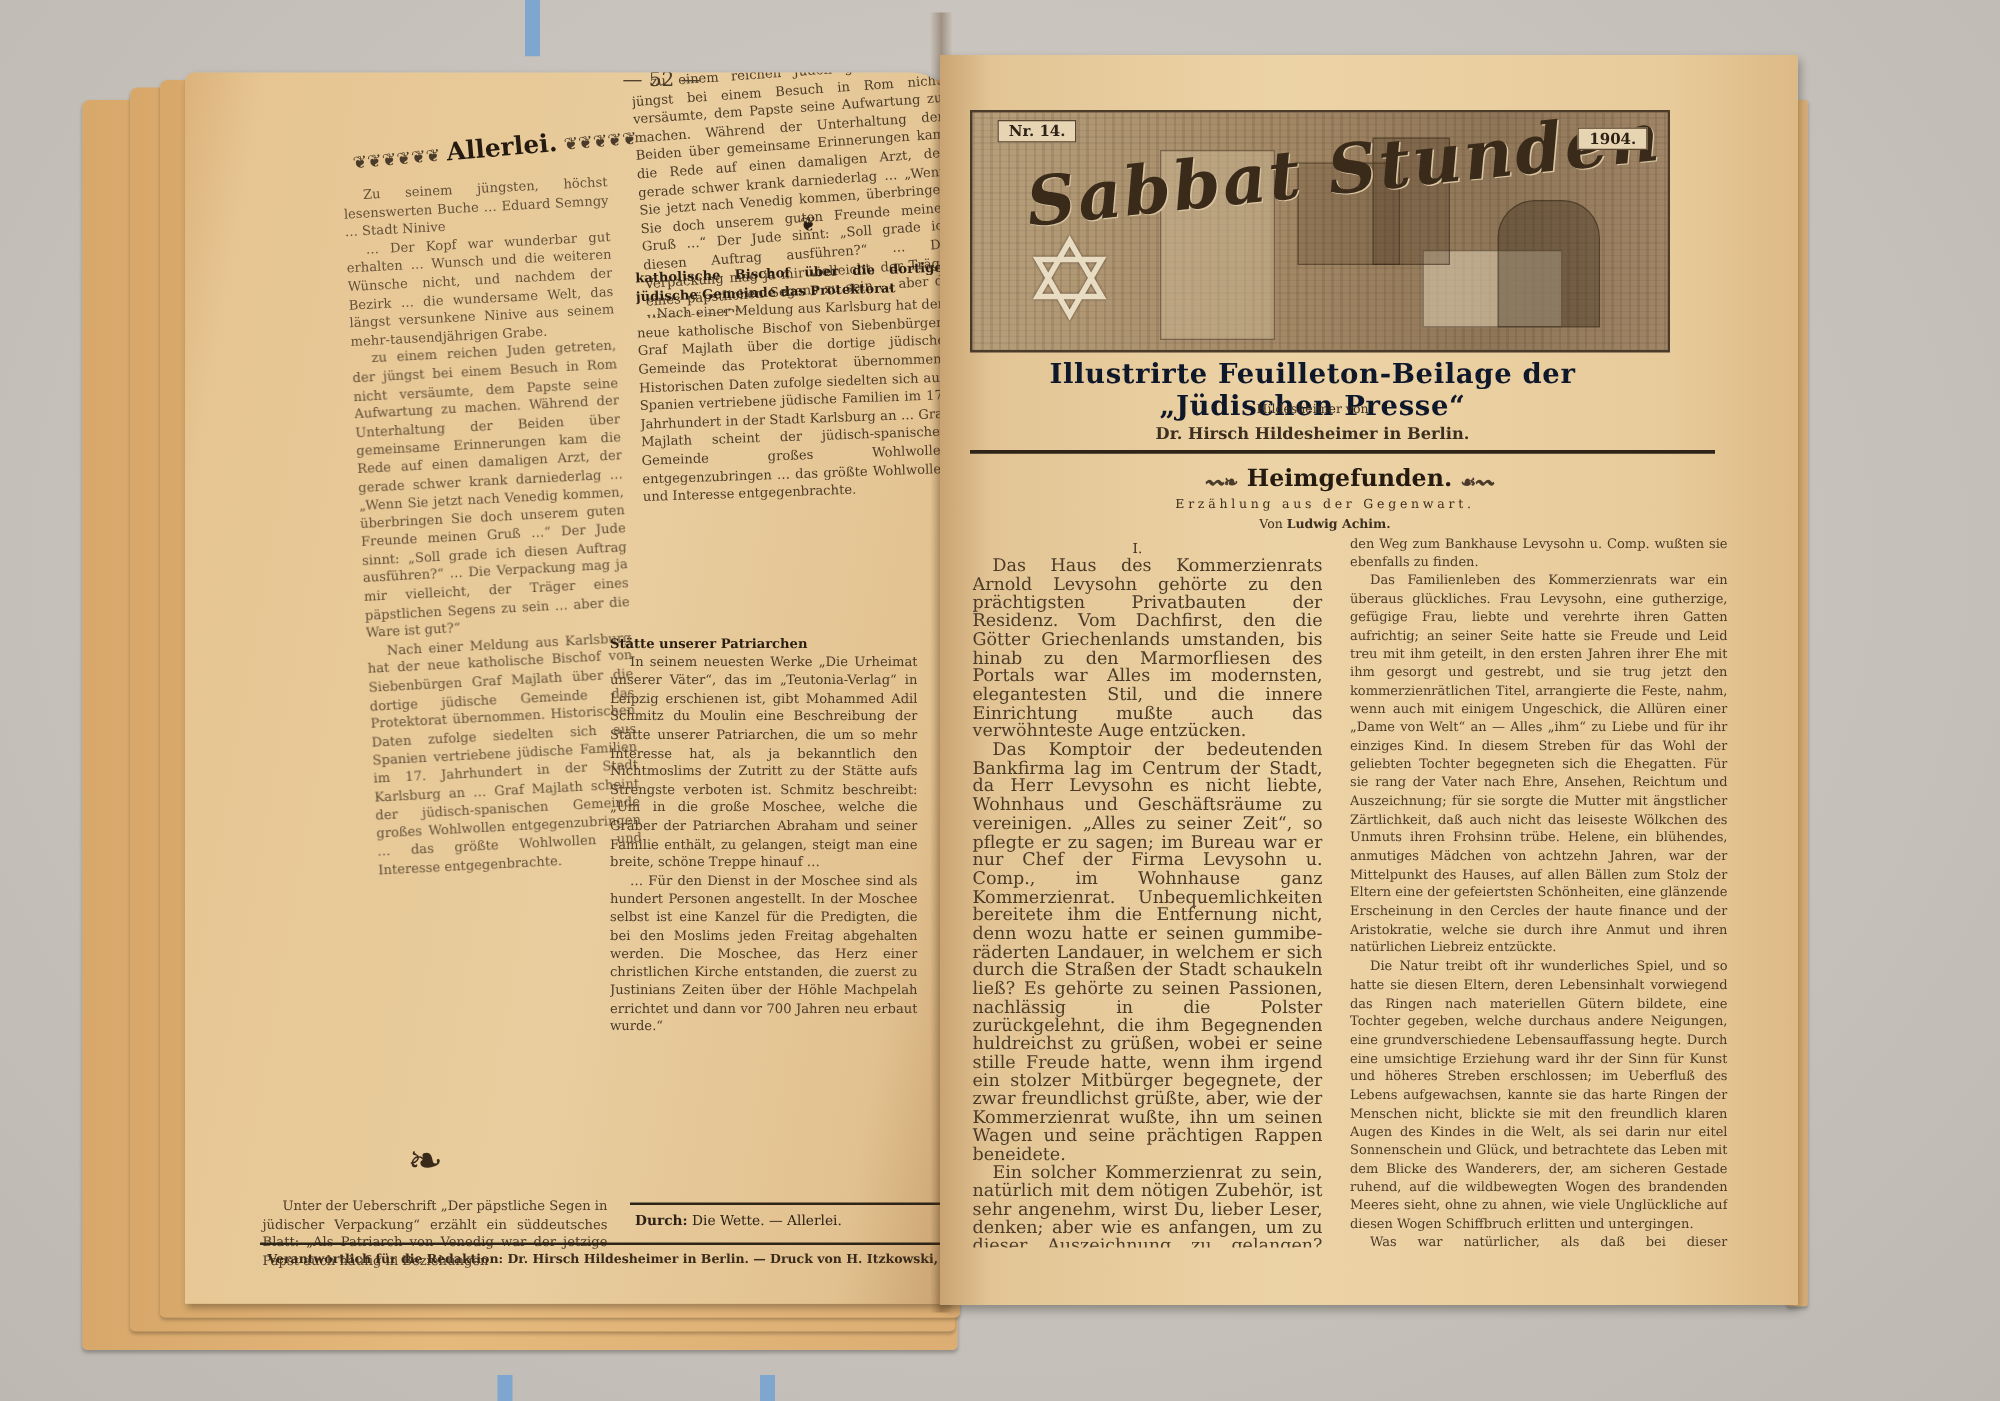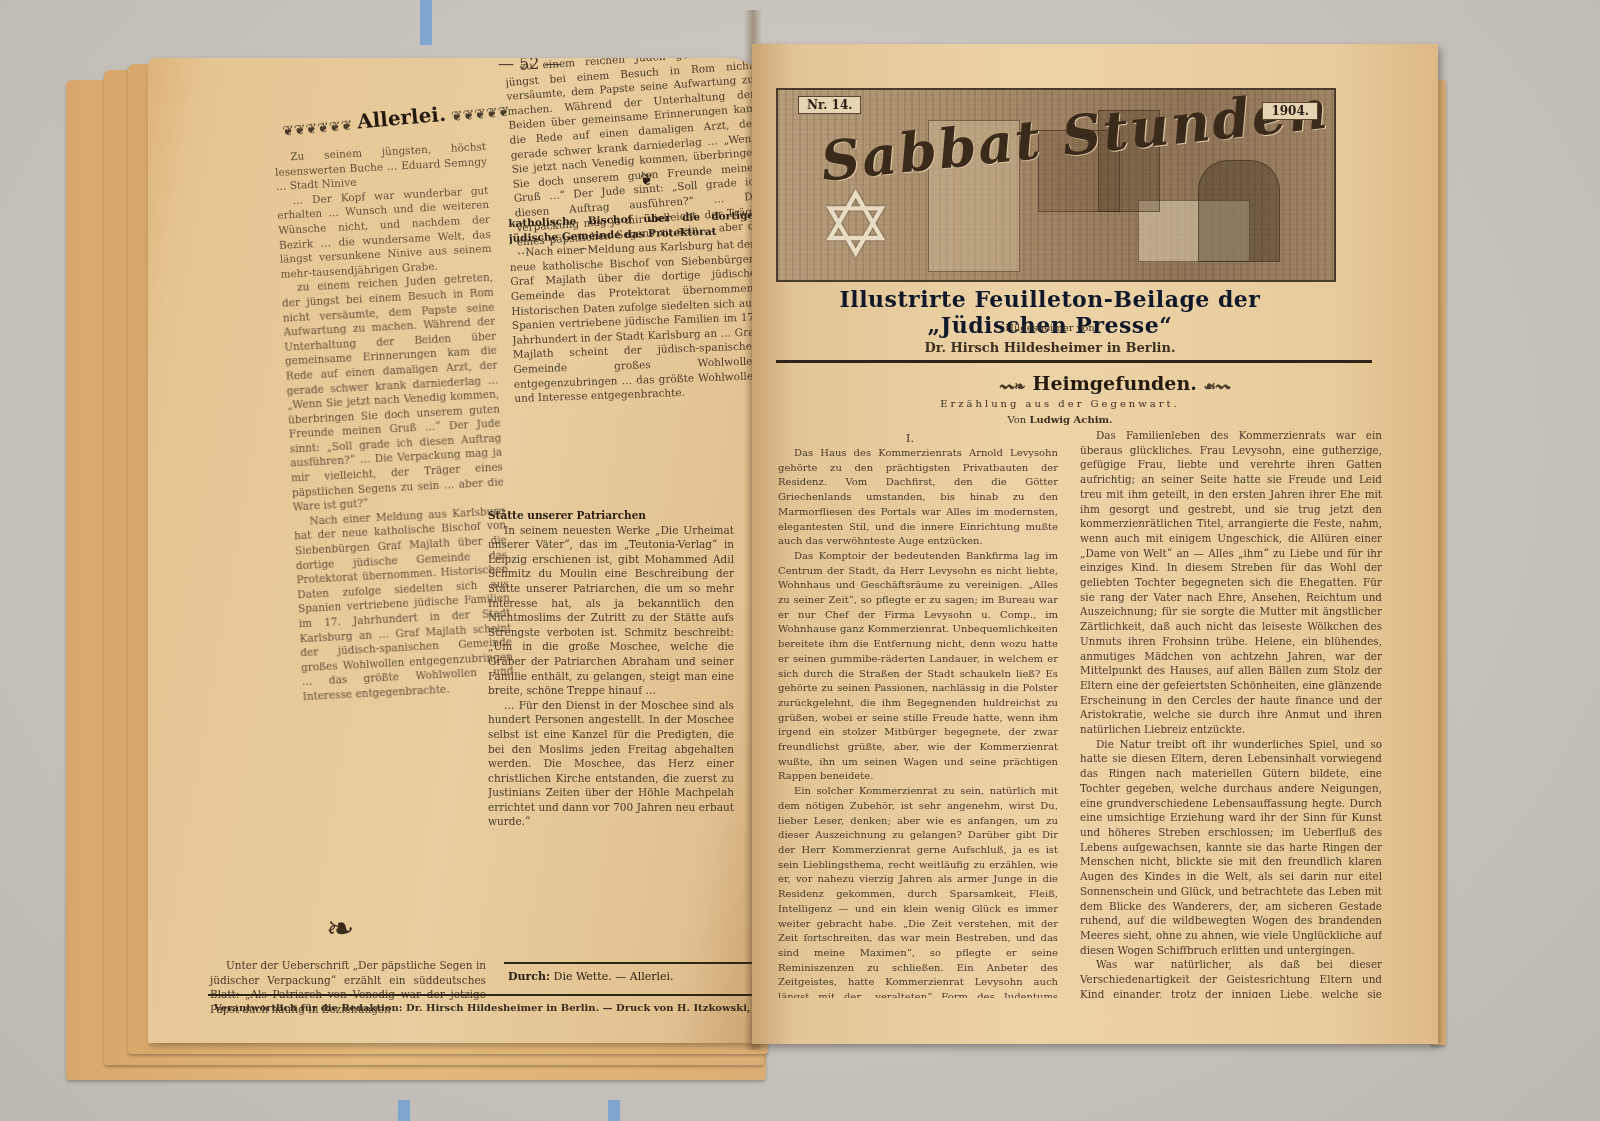--- a/index.html
+++ b/index.html
@@ -38,21 +38,21 @@
   .mh-nr{position:absolute;left:20px;top:6px;background:#e6d4b2;border:1px solid #5a4630;
     font-size:12px;font-weight:bold;padding:1px 8px;color:#2e2216;}
   .mh-year{position:absolute;right:16px;top:12px;background:#e6d4b2;border:1px solid #5a4630;
     font-size:12px;font-weight:bold;padding:1px 8px;color:#2e2216;}
   .star{position:absolute;left:40px;top:90px;font-size:90px;color:#e8dcc2;line-height:1;
     text-shadow:0 0 2px #4b3b2a;}
   .scene{position:absolute;border:1px solid rgba(50,35,20,.5);}
   .subtitle{position:absolute;left:790px;top:286px;width:520px;text-align:center;
     font-weight:bold;font-size:22px;color:#0f172a;letter-spacing:.5px;}
   .center-small{position:absolute;text-align:center;color:#3d2f20;}
-  .story-title{position:absolute;left:930px;top:372px;width:300px;text-align:right;
+  .story-title{position:absolute;left:930px;top:372px;width:300px;text-align:center;
     font-size:19px;font-weight:bold;color:#241a10;}
   .orn{display:inline-block;color:#4b3b2a;font-size:14px;vertical-align:middle;}
 </style>
 </head>
 <body>
 
 <div class="bg-tex"></div>
 
 <div class="ribbon" style="left:420px;top:0;height:45px;"></div>
 <div class="ribbon" style="left:398px;top:1100px;height:21px;"></div>
@@ -136,24 +136,25 @@
   <span>Heimgefunden.</span>
   <span class="orn">☙〰</span>
 </div>
 <div class="center-small spaced" style="left:900px;top:398px;width:320px;font-size:10px;">Erzählung aus der Gegenwart.</div>
 <div class="center-small" style="left:960px;top:414px;width:200px;font-size:10px;">
   <span>Von</span>
   <span style="font-weight:bold;">Ludwig Achim.</span>
 </div>
 <div class="center-small" style="left:860px;top:432px;width:100px;font-size:11px;">I.</div>
 
-<div class="col" style="left:778px;top:446px;width:280px;height:552px;overflow:hidden;font-size:10px;line-height:14.7px;">
+<div class="col" style="left:778px;top:446px;width:280px;height:552px;overflow:hidden;font-size:14px;line-height:14.7px;">
   <p>Das Haus des Kommerzienrats Arnold Levysohn gehörte zu den prächtigsten Privatbauten der Residenz. Vom Dachfirst, den die Götter Griechenlands umstanden, bis hinab zu den Marmorfliesen des Portals war Alles im modernsten, elegantesten Stil, und die innere Einrichtung mußte auch das verwöhnteste Auge entzücken.</p>
   <p>Das Komptoir der bedeutenden Bankfirma lag im Centrum der Stadt, da Herr Levysohn es nicht liebte, Wohnhaus und Geschäftsräume zu vereinigen. „Alles zu seiner Zeit“, so pflegte er zu sagen; im Bureau war er nur Chef der Firma Levysohn u. Comp., im Wohnhause ganz Kommerzienrat. Unbequemlichkeiten bereitete ihm die Entfernung nicht, denn wozu hatte er seinen gummibe-räderten Landauer, in welchem er sich durch die Straßen der Stadt schaukeln ließ? Es gehörte zu seinen Passionen, nachlässig in die Polster zurückgelehnt, die ihm Begegnenden huldreichst zu grüßen, wobei er seine stille Freude hatte, wenn ihm irgend ein stolzer Mitbürger begegnete, der zwar freundlichst grüßte, aber, wie der Kommerzienrat wußte, ihn um seinen Wagen und seine prächtigen Rappen beneidete.</p>
   <p>Ein solcher Kommerzienrat zu sein, natürlich mit dem nötigen Zubehör, ist sehr angenehm, wirst Du, lieber Leser, denken; aber wie es anfangen, um zu dieser Auszeichnung zu gelangen? Darüber gibt Dir der Herr Kommerzienrat gerne Aufschluß, ja es ist sein Lieblingsthema, recht weitläufig zu erzählen, wie er, vor nahezu vierzig Jahren als armer Junge in die Residenz gekommen, durch Sparsamkeit, Fleiß, Intelligenz — und ein klein wenig Glück es immer weiter gebracht habe. „Die Zeit verstehen, mit der Zeit fortschreiten, das war mein Bestreben, und das sind meine Maximen“, so pflegte er seine Reminiszenzen zu schließen. Ein Anbeter des Zeitgeistes, hatte Kommerzienrat Levysohn auch längst mit der „veralteten“ Form des Judentums gebrochen und sich — „emanzipiert“. Früher freilich hing er an den alten Satzungen; aber mit dem kommerzienrätlichen Titel, mit Gummirädern und Lakaien, mit „Cercles“ und „Thés dansantes“ vertrug sich „die unzeitgemäße Frömmigkeit“ nicht mehr; sie war ihm unbequem geworden, und er warf sie über Bord.</p>
 
 </div>
 
 <div class="col" style="left:1080px;top:428px;width:302px;height:570px;overflow:hidden;font-size:10.4px;line-height:14.7px;">
+  <p style="text-indent:0;">den Weg zum Bankhause Levysohn u. Comp. wußten sie ebenfalls zu finden.</p>
   <p>Das Familienleben des Kommerzienrats war ein überaus glückliches. Frau Levysohn, eine gutherzige, gefügige Frau, liebte und verehrte ihren Gatten aufrichtig; an seiner Seite hatte sie Freude und Leid treu mit ihm geteilt, in den ersten Jahren ihrer Ehe mit ihm gesorgt und gestrebt, und sie trug jetzt den kommerzienrätlichen Titel, arrangierte die Feste, nahm, wenn auch mit einigem Ungeschick, die Allüren einer „Dame von Welt“ an — Alles „ihm“ zu Liebe und für ihr einziges Kind. In diesem Streben für das Wohl der geliebten Tochter begegneten sich die Ehegatten. Für sie rang der Vater nach Ehre, Ansehen, Reichtum und Auszeichnung; für sie sorgte die Mutter mit ängstlicher Zärtlichkeit, daß auch nicht das leiseste Wölkchen des Unmuts ihren Frohsinn trübe. Helene, ein blühendes, anmutiges Mädchen von achtzehn Jahren, war der Mittelpunkt des Hauses, auf allen Bällen zum Stolz der Eltern eine der gefeiertsten Schönheiten, eine glänzende Erscheinung in den Cercles der haute finance und der Aristokratie, welche sie durch ihre Anmut und ihren natürlichen Liebreiz entzückte.</p>
   <p>Die Natur treibt oft ihr wunderliches Spiel, und so hatte sie diesen Eltern, deren Lebensinhalt vorwiegend das Ringen nach materiellen Gütern bildete, eine Tochter gegeben, welche durchaus andere Neigungen, eine grundverschiedene Lebensauffassung hegte. Durch eine umsichtige Erziehung ward ihr der Sinn für Kunst und höheres Streben erschlossen; im Ueberfluß des Lebens aufgewachsen, kannte sie das harte Ringen der Menschen nicht, blickte sie mit den freundlich klaren Augen des Kindes in die Welt, als sei darin nur eitel Sonnenschein und Glück, und betrachtete das Leben mit dem Blicke des Wanderers, der, am sicheren Gestade ruhend, auf die wildbewegten Wogen des brandenden Meeres sieht, ohne zu ahnen, wie viele Unglückliche auf diesen Wogen Schiffbruch erlitten und untergingen.</p>
   <p>Was war natürlicher, als daß bei dieser Verschiedenartigkeit der Geistesrichtung Eltern und Kind einander, trotz der innigen Liebe, welche sie verband, nicht verstehen konnten? Der Vater stieß bei Darlegung seiner Ansichten über die Welt und die Gesellschaft oft geradezu auf offenen Widerspruch, vergab aber die „etwas zu idealen“ Ansichten der Tochter gerne, da sie ja das „wirkliche, praktische“ Leben nicht kannte, ihre Weltanschauung aus Büchern geschöpft hatte und deshalb an eine solche „wirkliche“ Welt, wie sie der Vater schilderte, nicht glauben mochte. Daher kam es auch, daß das Mädchen trotz der liebenden Fürsorge der</p>
 </div>
 
 </body></html>

